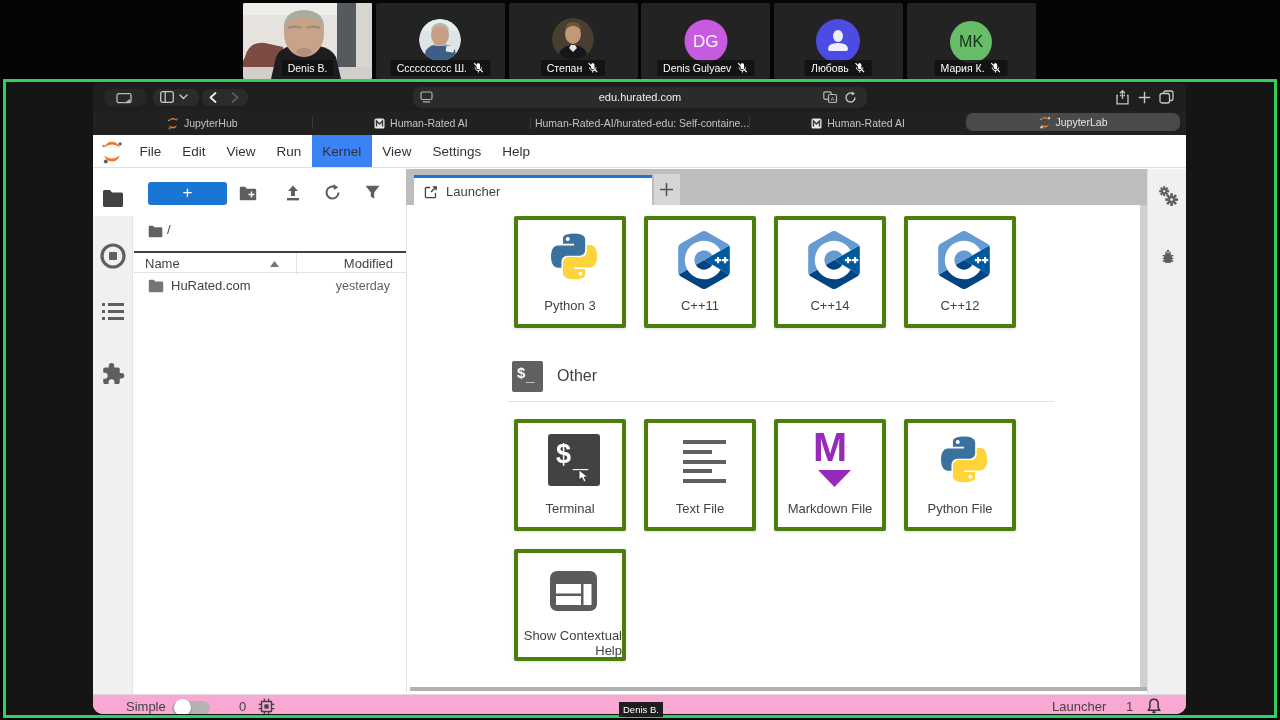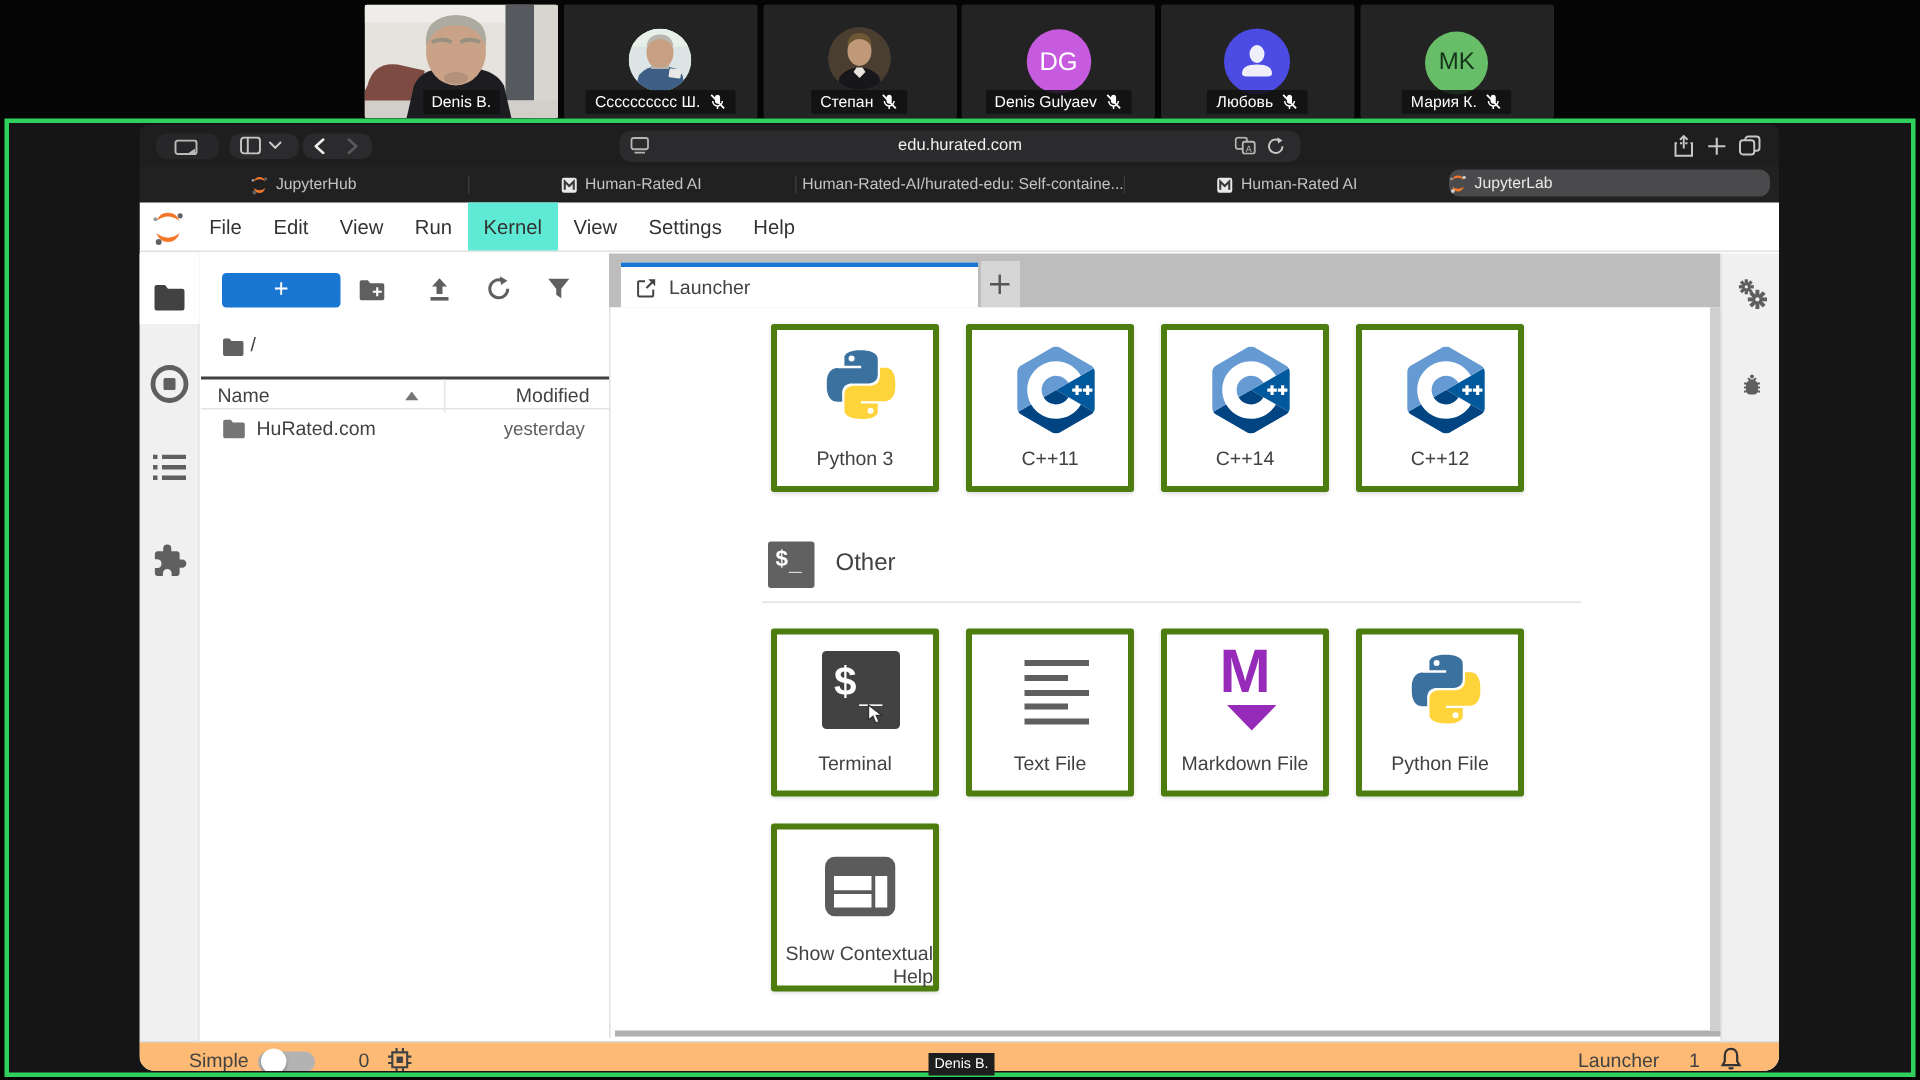--- a/index.html
+++ b/index.html
@@ -17,36 +17,36 @@
   #frame { position:absolute; left:3px; top:79px; width:1274px; height:639px; border:3px solid #2fd05e; background:#151515; }
   
   #win { position:absolute; left:93px; top:83px; width:1093px; height:631px; background:#1e1e1f; border-radius:6px 6px 10px 10px; overflow:hidden; }
   #toolbar { position:absolute; left:0; top:0; width:1093px; height:28px; background:#1e1e1f; }
   .pill { position:absolute; background:#2b2b2d; border-radius:7px; top:6px; height:17px; }
   #tabbar { position:absolute; left:0; top:28px; width:1093px; height:24px; background:#212122; display:flex; }
   .stab { width:218.6px; height:24px; display:flex; align-items:center; justify-content:center; gap:5px;
           color:#c3c3c3; font-size:10.5px; position:relative; white-space:nowrap; overflow:hidden; }
   .stab + .stab::before { content:""; position:absolute; left:0; top:6px; height:12px; width:1px; background:#3a3a3a; }
   #atab { position:absolute; left:873px; top:30px; width:214px; height:18px; background:#4a4a4c; border-radius:7px;
-          display:flex; align-items:center; justify-content:flex-start; gap:5px; color:#e8e8e8; font-size:10.5px; }
+          display:flex; align-items:center; justify-content:center; gap:5px; color:#e8e8e8; font-size:10.5px; }
   
   #jl { position:absolute; left:0; top:52px; width:1093px; height:579px; background:#fff; color:#333; }
   #menubar { position:absolute; left:0; top:0; width:1093px; height:33px; border-bottom:1px solid #e0e0e0; display:flex; align-items:stretch; }
   .mitem { font-size:13.5px; color:#333; display:flex; align-items:center; padding:0 10.5px; }
   
   #astrip { position:absolute; left:0; top:34px; width:40px; height:525px; background:#f0f0f0; border-right:1px solid #e2e2e2; }
   
   #fbrowser { position:absolute; left:41px; top:34px; width:272px; height:525px; background:#fff; }
   
   #dockband { position:absolute; left:313px; top:34px; width:741px; height:36px; background:#bdbdbd; }
   #launchtab { position:absolute; left:321px; top:40px; width:238px; height:30px; background:#fff; border-top:3px solid #1976d2;
                display:flex; align-items:center; gap:8px; font-size:13px; color:#424242; padding-left:10px; }
   #content { position:absolute; left:314px; top:70px; width:733px; height:482px; background:#fff; }
   #rsidebar { position:absolute; left:1054px; top:34px; width:39px; height:525px; background:#f0f0f0; border-left:1px solid #e2e2e2; }
-  #statusbar { position:absolute; left:0; top:559px; width:1093px; height:20px; background:#fdba74; border-top:1px solid #dcdcdc;
+  #statusbar { position:absolute; left:0; top:559px; width:1093px; height:20px; background:#f9a8d4; border-top:1px solid #dcdcdc;
                font-size:13px; color:#424242; }
   .card { position:absolute; width:112px; height:112px; background:#fff; border:4px solid #4d7c0f; border-radius:2px;
           box-shadow:0 1px 3px rgba(0,0,0,.14); }
   .clabel { position:absolute; left:0; right:0; text-align:center; font-size:13px; color:#424242; }
 </style>
 </head>
 <body>
 
 <div id="tiles">
 
@@ -245,21 +245,21 @@
         <path d="M3.2 7.4 Q11 1.4 18.8 7.4 Q16.6 1.8 11 1.8 Q5.4 1.8 3.2 7.4 Z" fill="#f37726"></path>
         <path d="M3.2 15.4 Q11 21.6 18.8 15.4 Q16.6 21.4 11 21.4 Q5.4 21.4 3.2 15.4 Z" fill="#f37726"></path>
         <circle cx="2.6" cy="6.1" r="1.3" fill="#989898"></circle>
         <circle cx="19.1" cy="3.9" r="1.7" fill="#616262"></circle>
         <circle cx="4.8" cy="21.4" r="2" fill="#616262"></circle>
       </svg>
       <div class="mitem">File</div>
       <div class="mitem">Edit</div>
       <div class="mitem">View</div>
       <div class="mitem">Run</div>
-      <div class="mitem" style="background:#5eead4;">Kernel</div>
+      <div class="mitem" style="background:#3b82f6;">Kernel</div>
       <div class="mitem">View</div>
       <div class="mitem">Settings</div>
       <div class="mitem">Help</div>
     </div>
     <div id="astrip">
       <div class="abs" style="left:0;top:0;width:40px;height:47px;background:#fff;"></div>
       <svg class="abs" style="left:9px;top:20px;" width="22" height="19" viewBox="0 0 22 19">
         <path d="M1 2.5 Q1 1 2.5 1 L8 1 L10 3.5 L19.5 3.5 Q21 3.5 21 5 L21 16.5 Q21 18 19.5 18 L2.5 18 Q1 18 1 16.5 Z" fill="#424242"></path>
       </svg>
       <svg class="abs" style="left:7px;top:74px;" width="26" height="26" viewBox="0 0 26 26">

